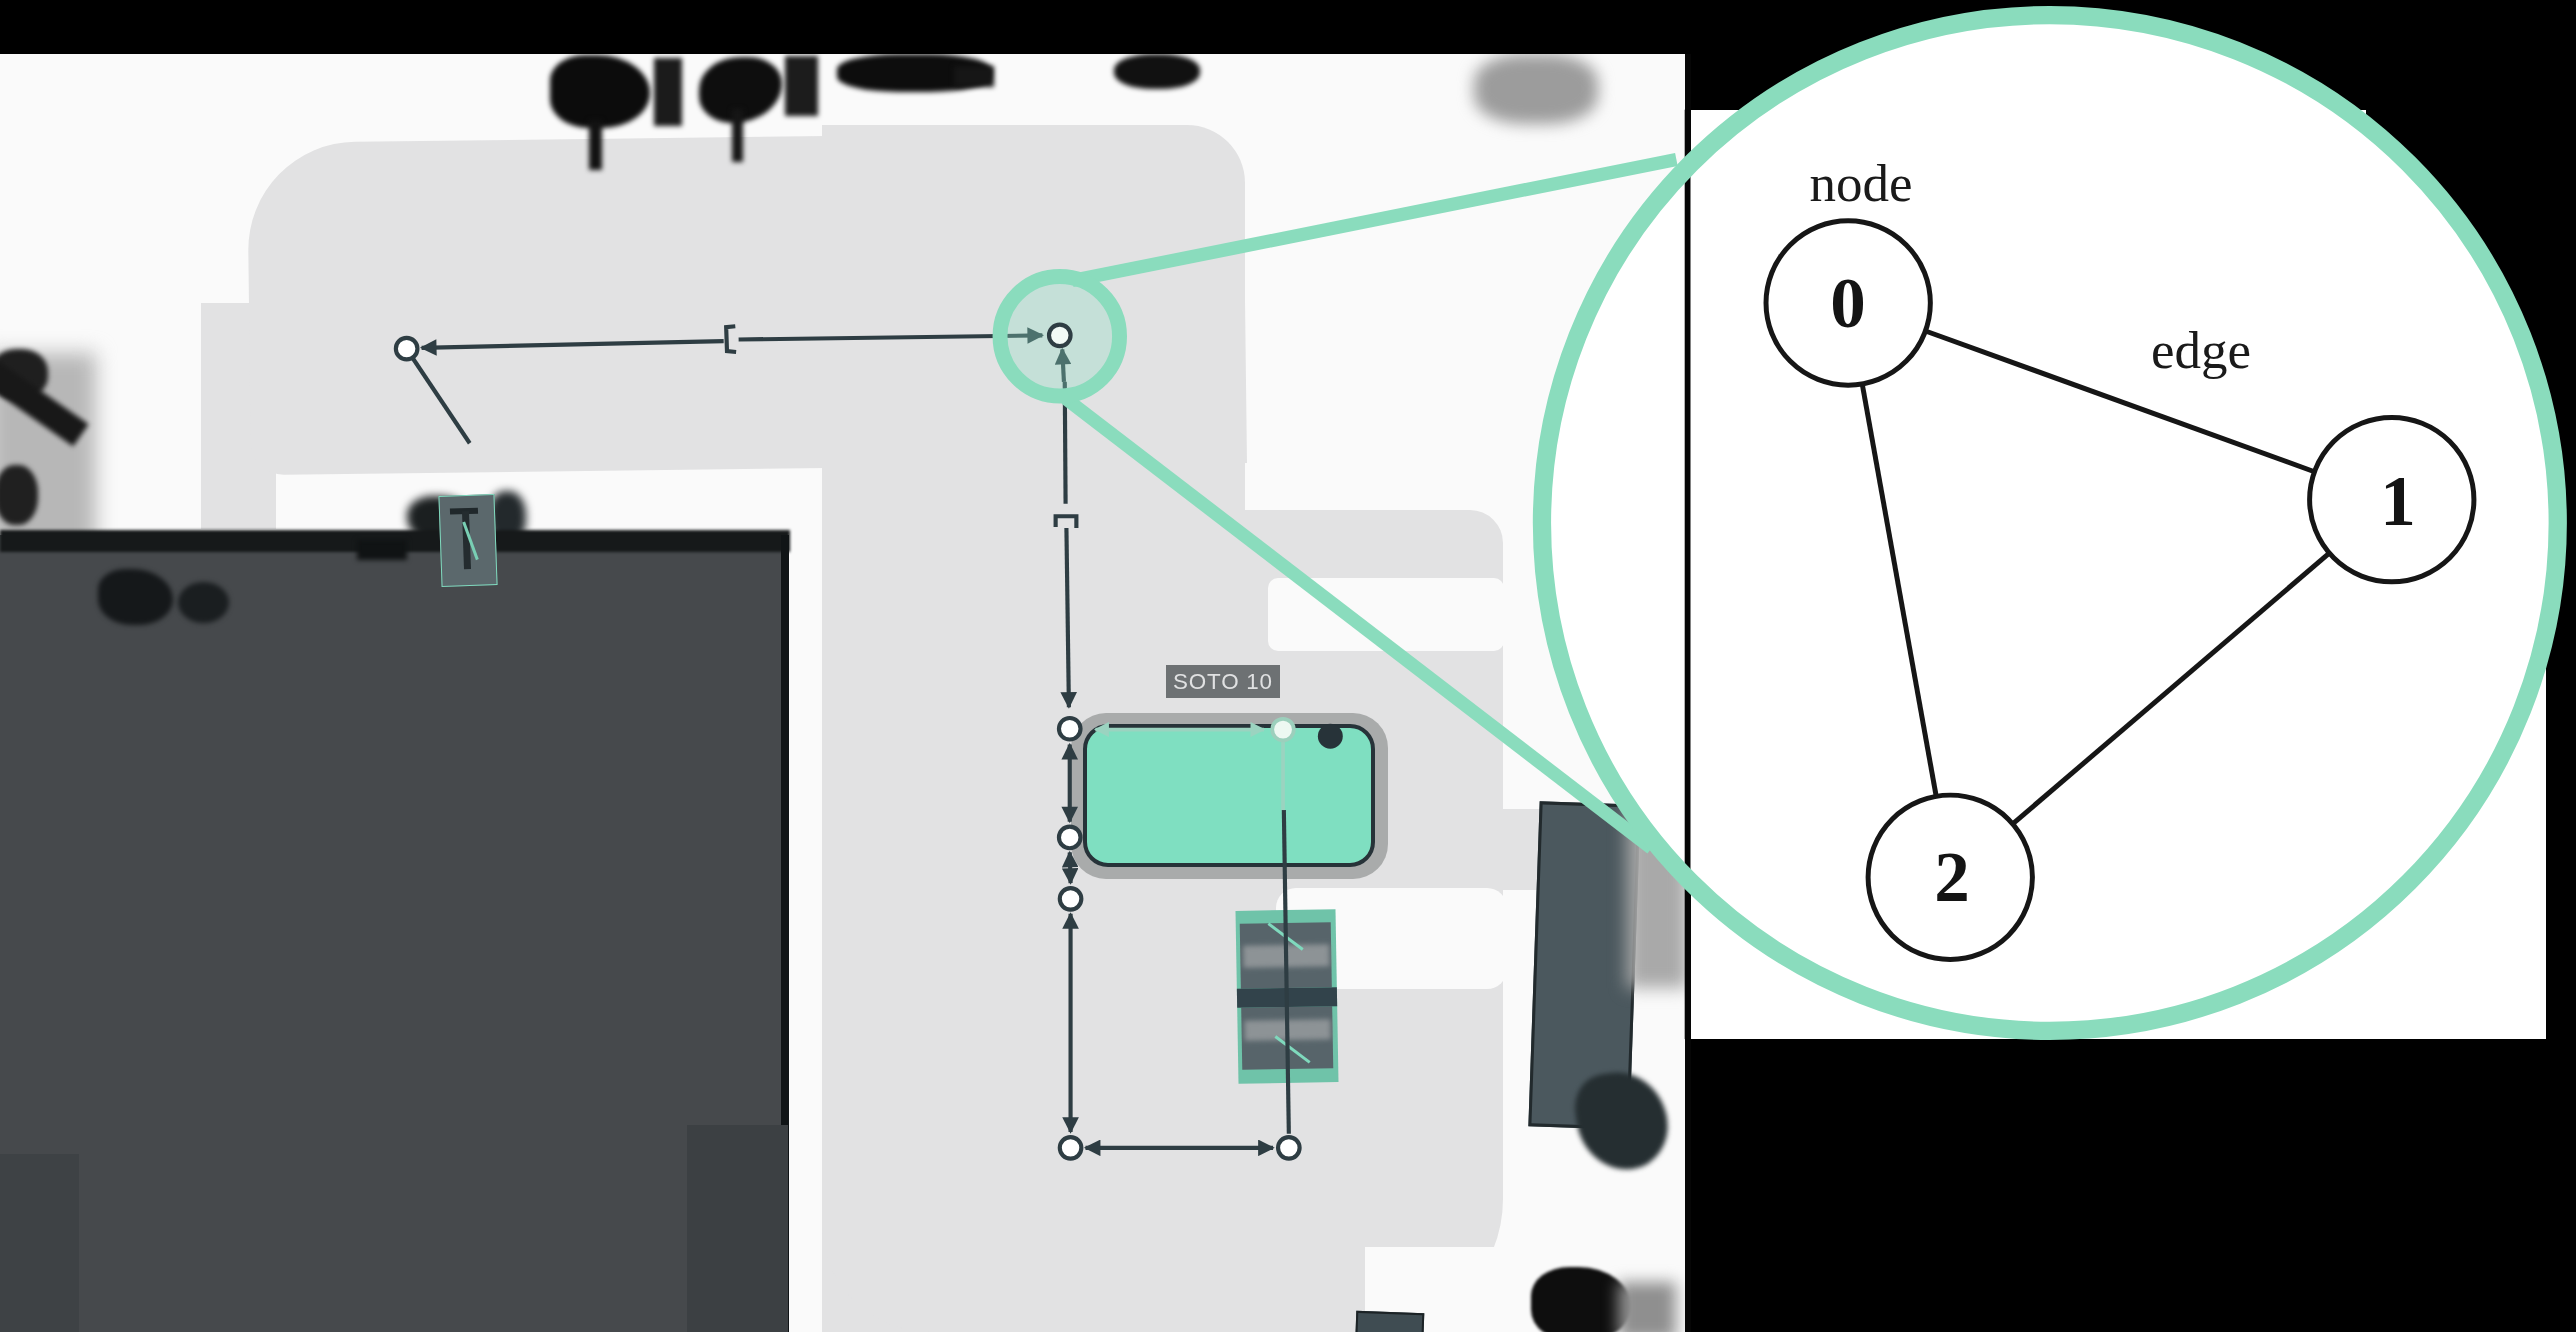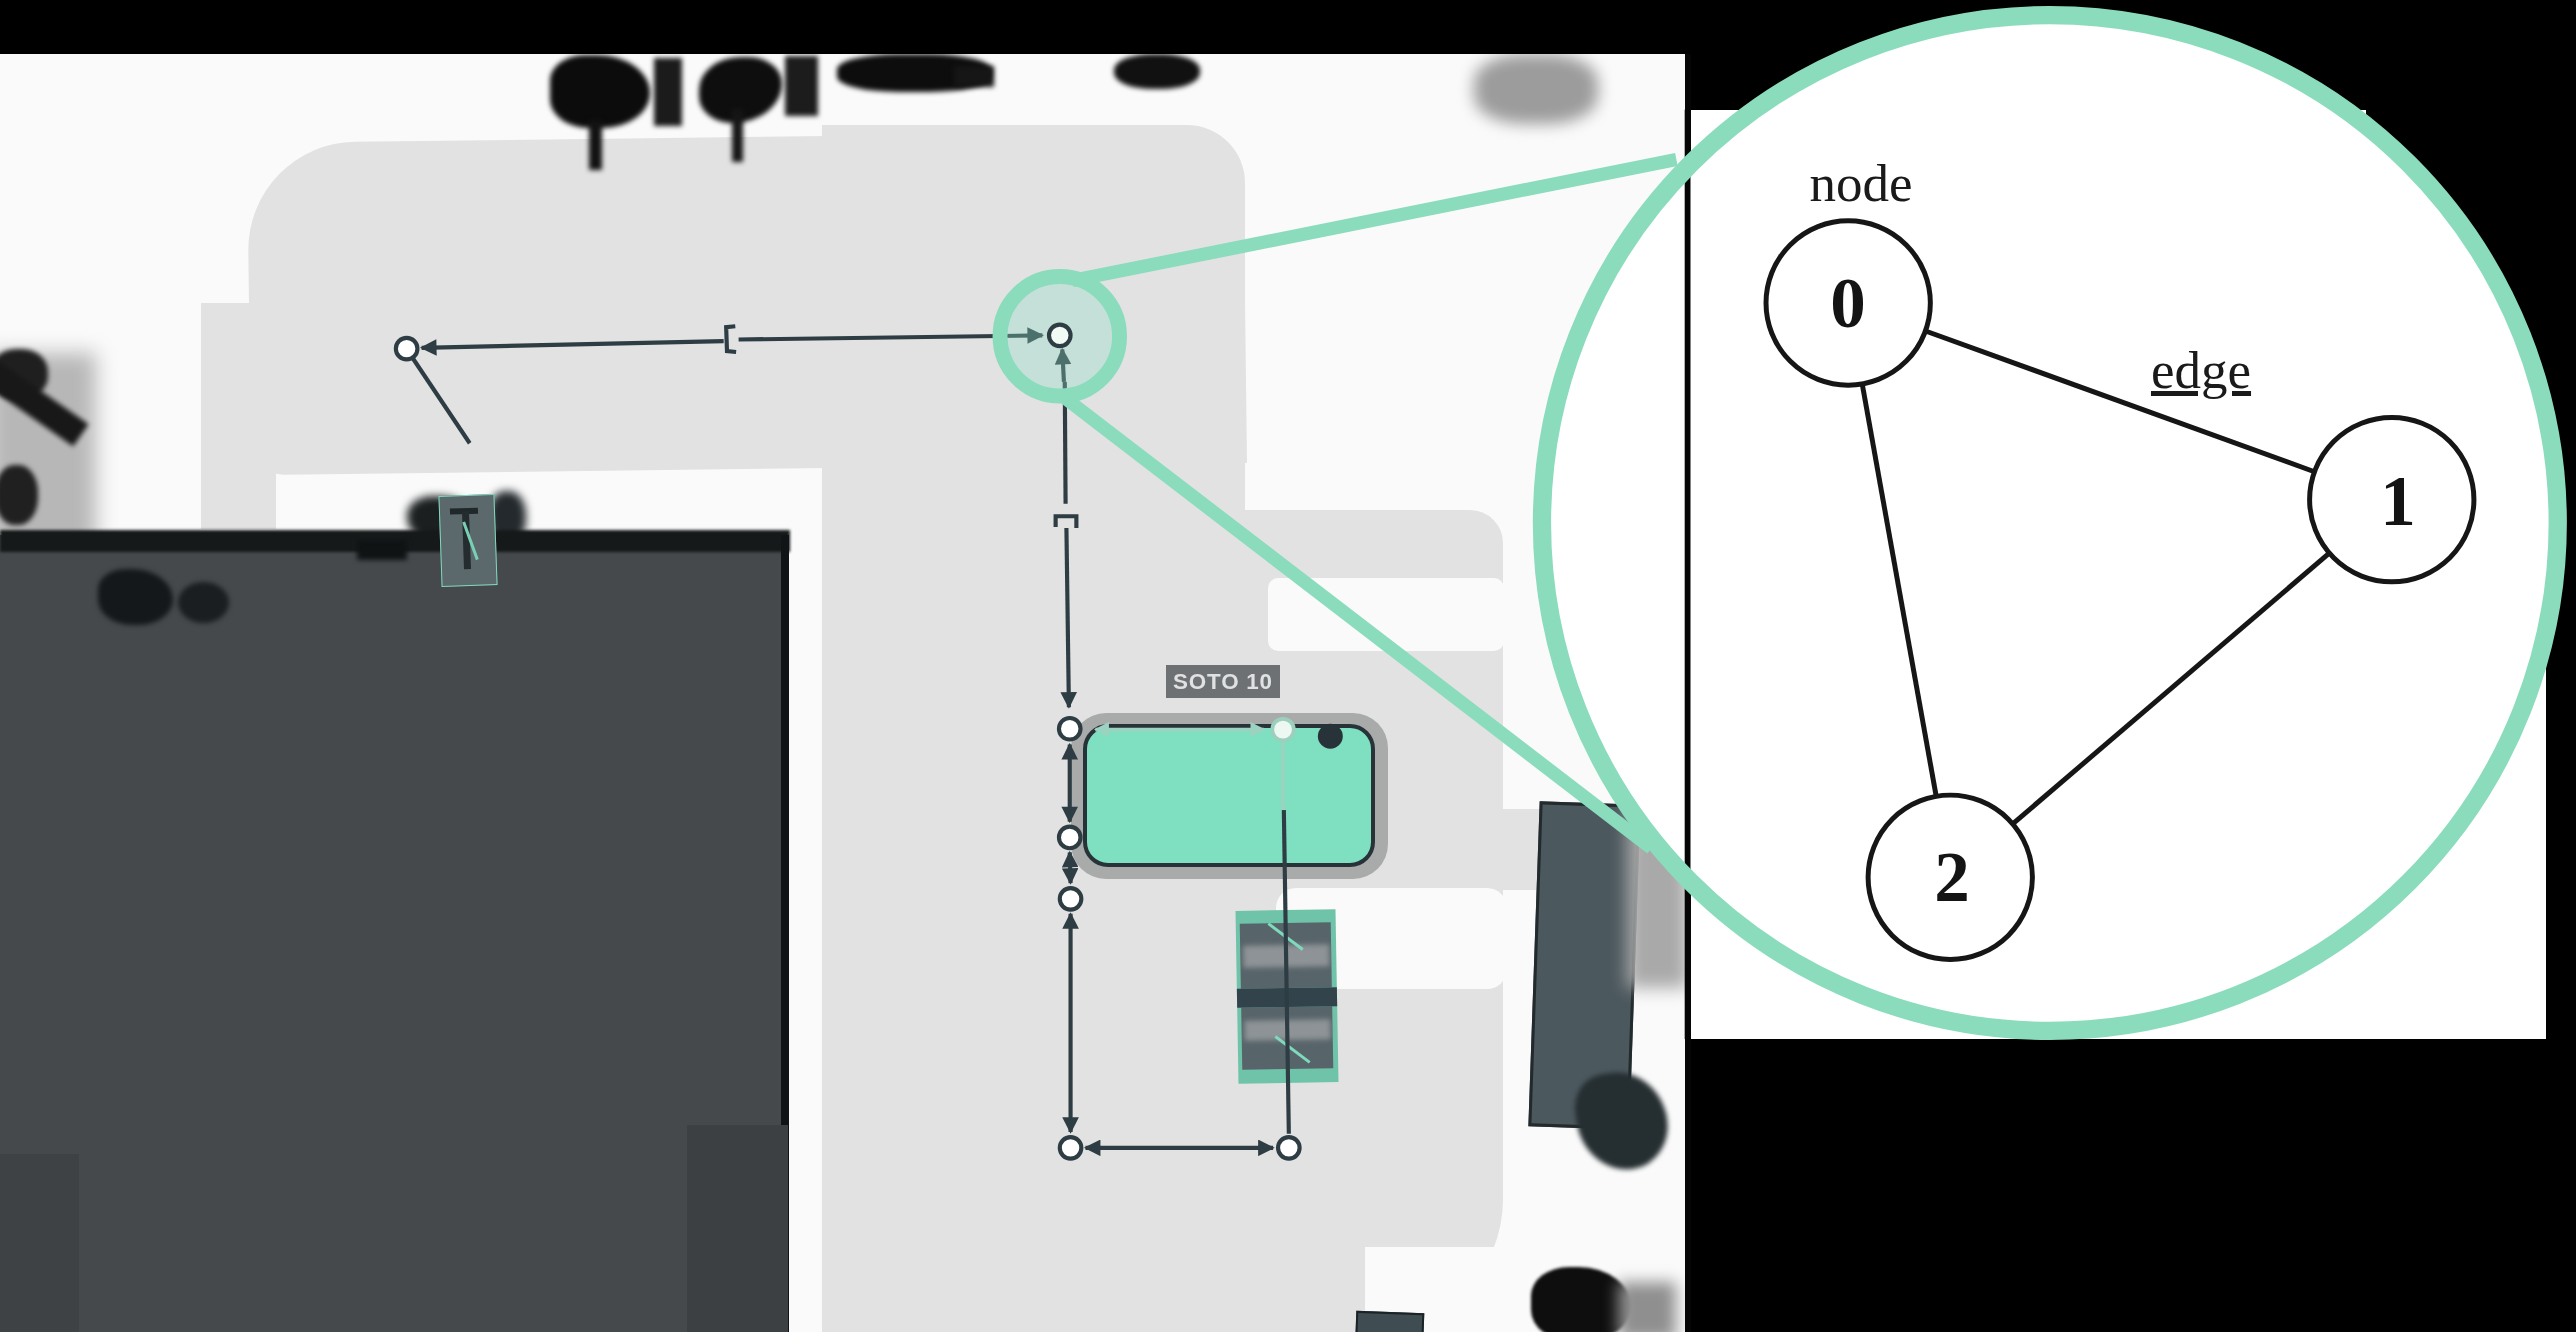--- a/index.html
+++ b/index.html
@@ -1,20 +1,20 @@
 <!DOCTYPE html>
 <html style="font-size:13.3px"><head>
 <meta charset="utf-8">
 <style>
   html,body{margin:0;padding:0;background:#000;}
   #stage{position:relative;width:2576px;height:1333px;background:#000;overflow:hidden;
          font-family:"Liberation Sans",sans-serif;}
   #stage *{position:absolute;box-sizing:border-box;}
   
-  .map{left:0;top:54px;width:1687px;height:1279px;background:#fafafa;overflow:hidden;font-weight:bold;}
+  .map{left:0;top:54px;width:1687px;height:1279px;background:#fafafa;overflow:hidden;}
   .gray{background:#e2e2e3;}
   .whitecut{background:#fafafa;}
   .smudge{filter:blur(2.5px);}
   .block{background:#46494c;}
   
   .robot-outer{left:1071px;top:659px;width:317px;height:166px;border-radius:35px;background:#a9abab;}
   .robot-body{left:1083px;top:670px;width:292px;height:143px;border-radius:25px;
               background:#7fdfc1;border:4.1px solid #273339;}
   .badge{left:1166px;top:611px;width:114px;height:33px;background:#6d7173;color:#e0e1e2;
          font-size:22.4px;letter-spacing:0.8px;display:flex;align-items:center;justify-content:center;}
@@ -179,19 +179,19 @@
       <line x1="2321" y1="399" x2="2788" y2="568"></line>
       <line x1="2244" y1="463" x2="2333" y2="959"></line>
       <line x1="2806" y1="667" x2="2426" y2="992"></line>
       <circle cx="2227" cy="365" r="99" fill="#fff"></circle>
       <circle cx="2882" cy="602" r="99" fill="#fff"></circle>
       <circle cx="2350" cy="1057" r="99" fill="#fff"></circle>
     </g>
   </svg>
 
   <div class="ins-label" style="left:1861px;top:183px;">node</div>
-  <div class="ins-label" style="left:2201px;top:370px;text-decoration:underline;">edge</div>
+  <div class="ins-label" style="left:2201px;top:350px;">edge</div>
   <div class="ins-digit" style="left:1848px;top:307px;">0</div>
   <div class="ins-digit" style="left:2398px;top:505px;">1</div>
   <div class="ins-digit" style="left:1952px;top:881px;">2</div>
 
 </div>
 
 
 </body></html>

